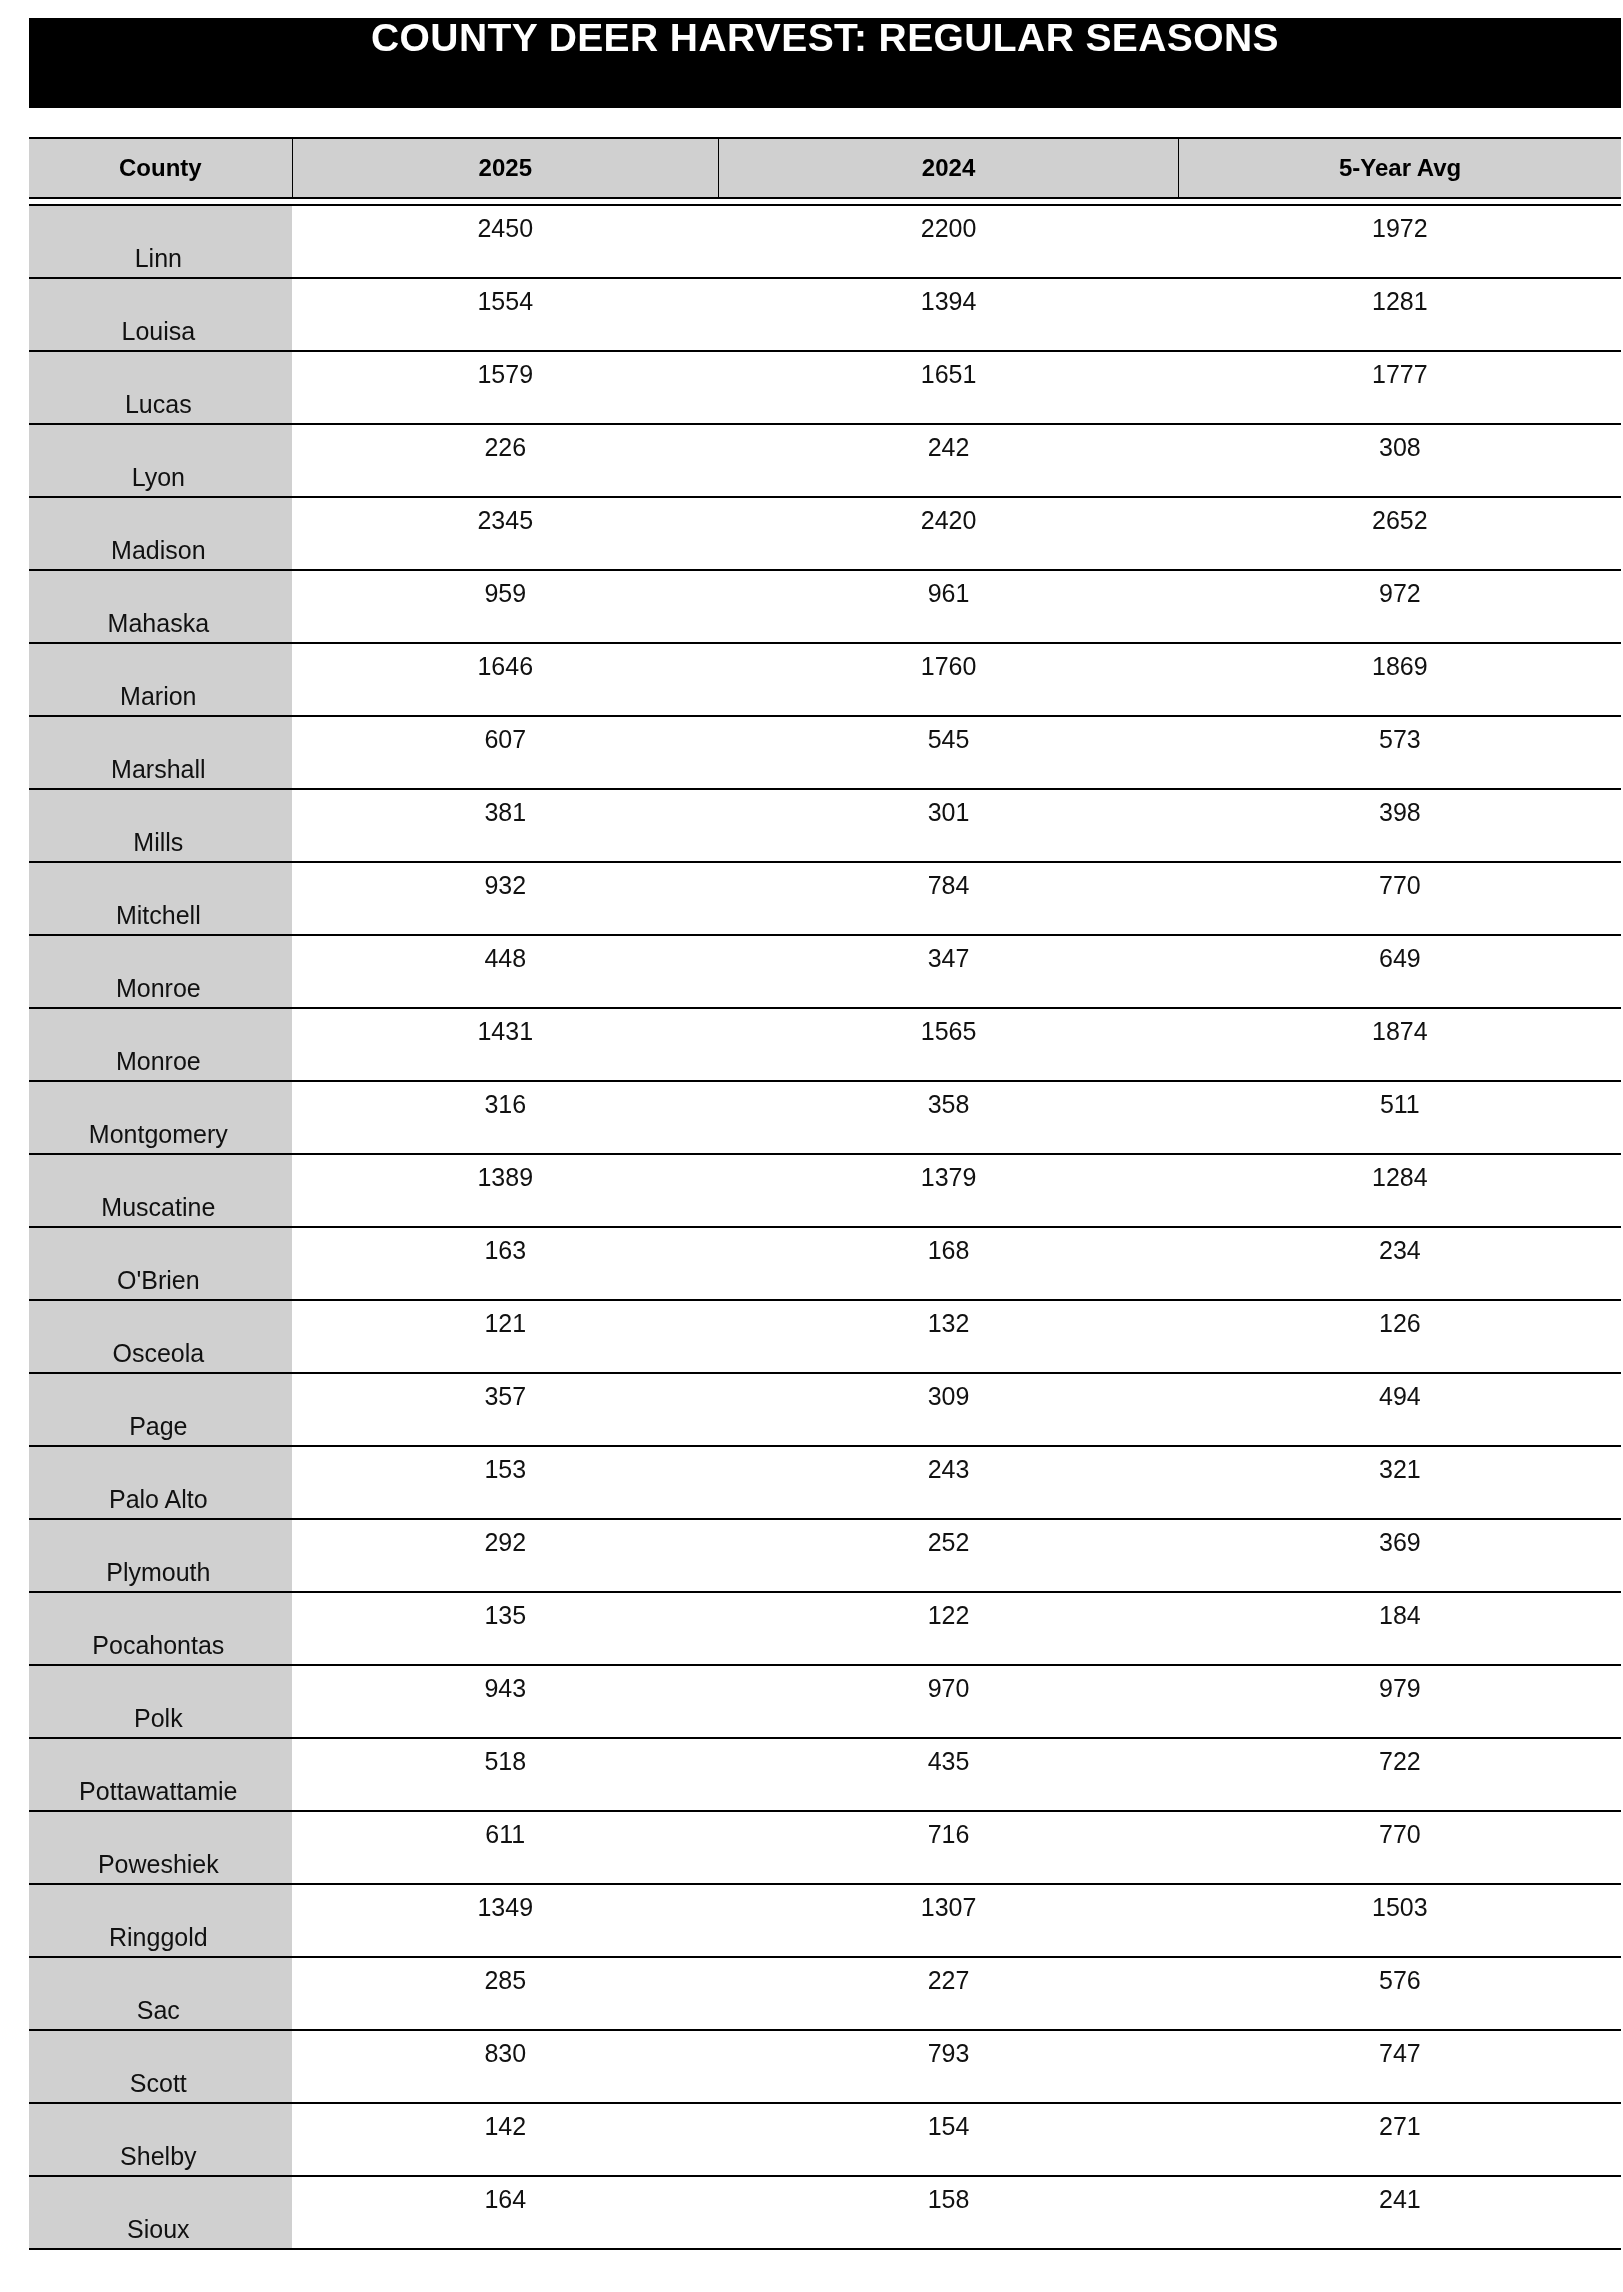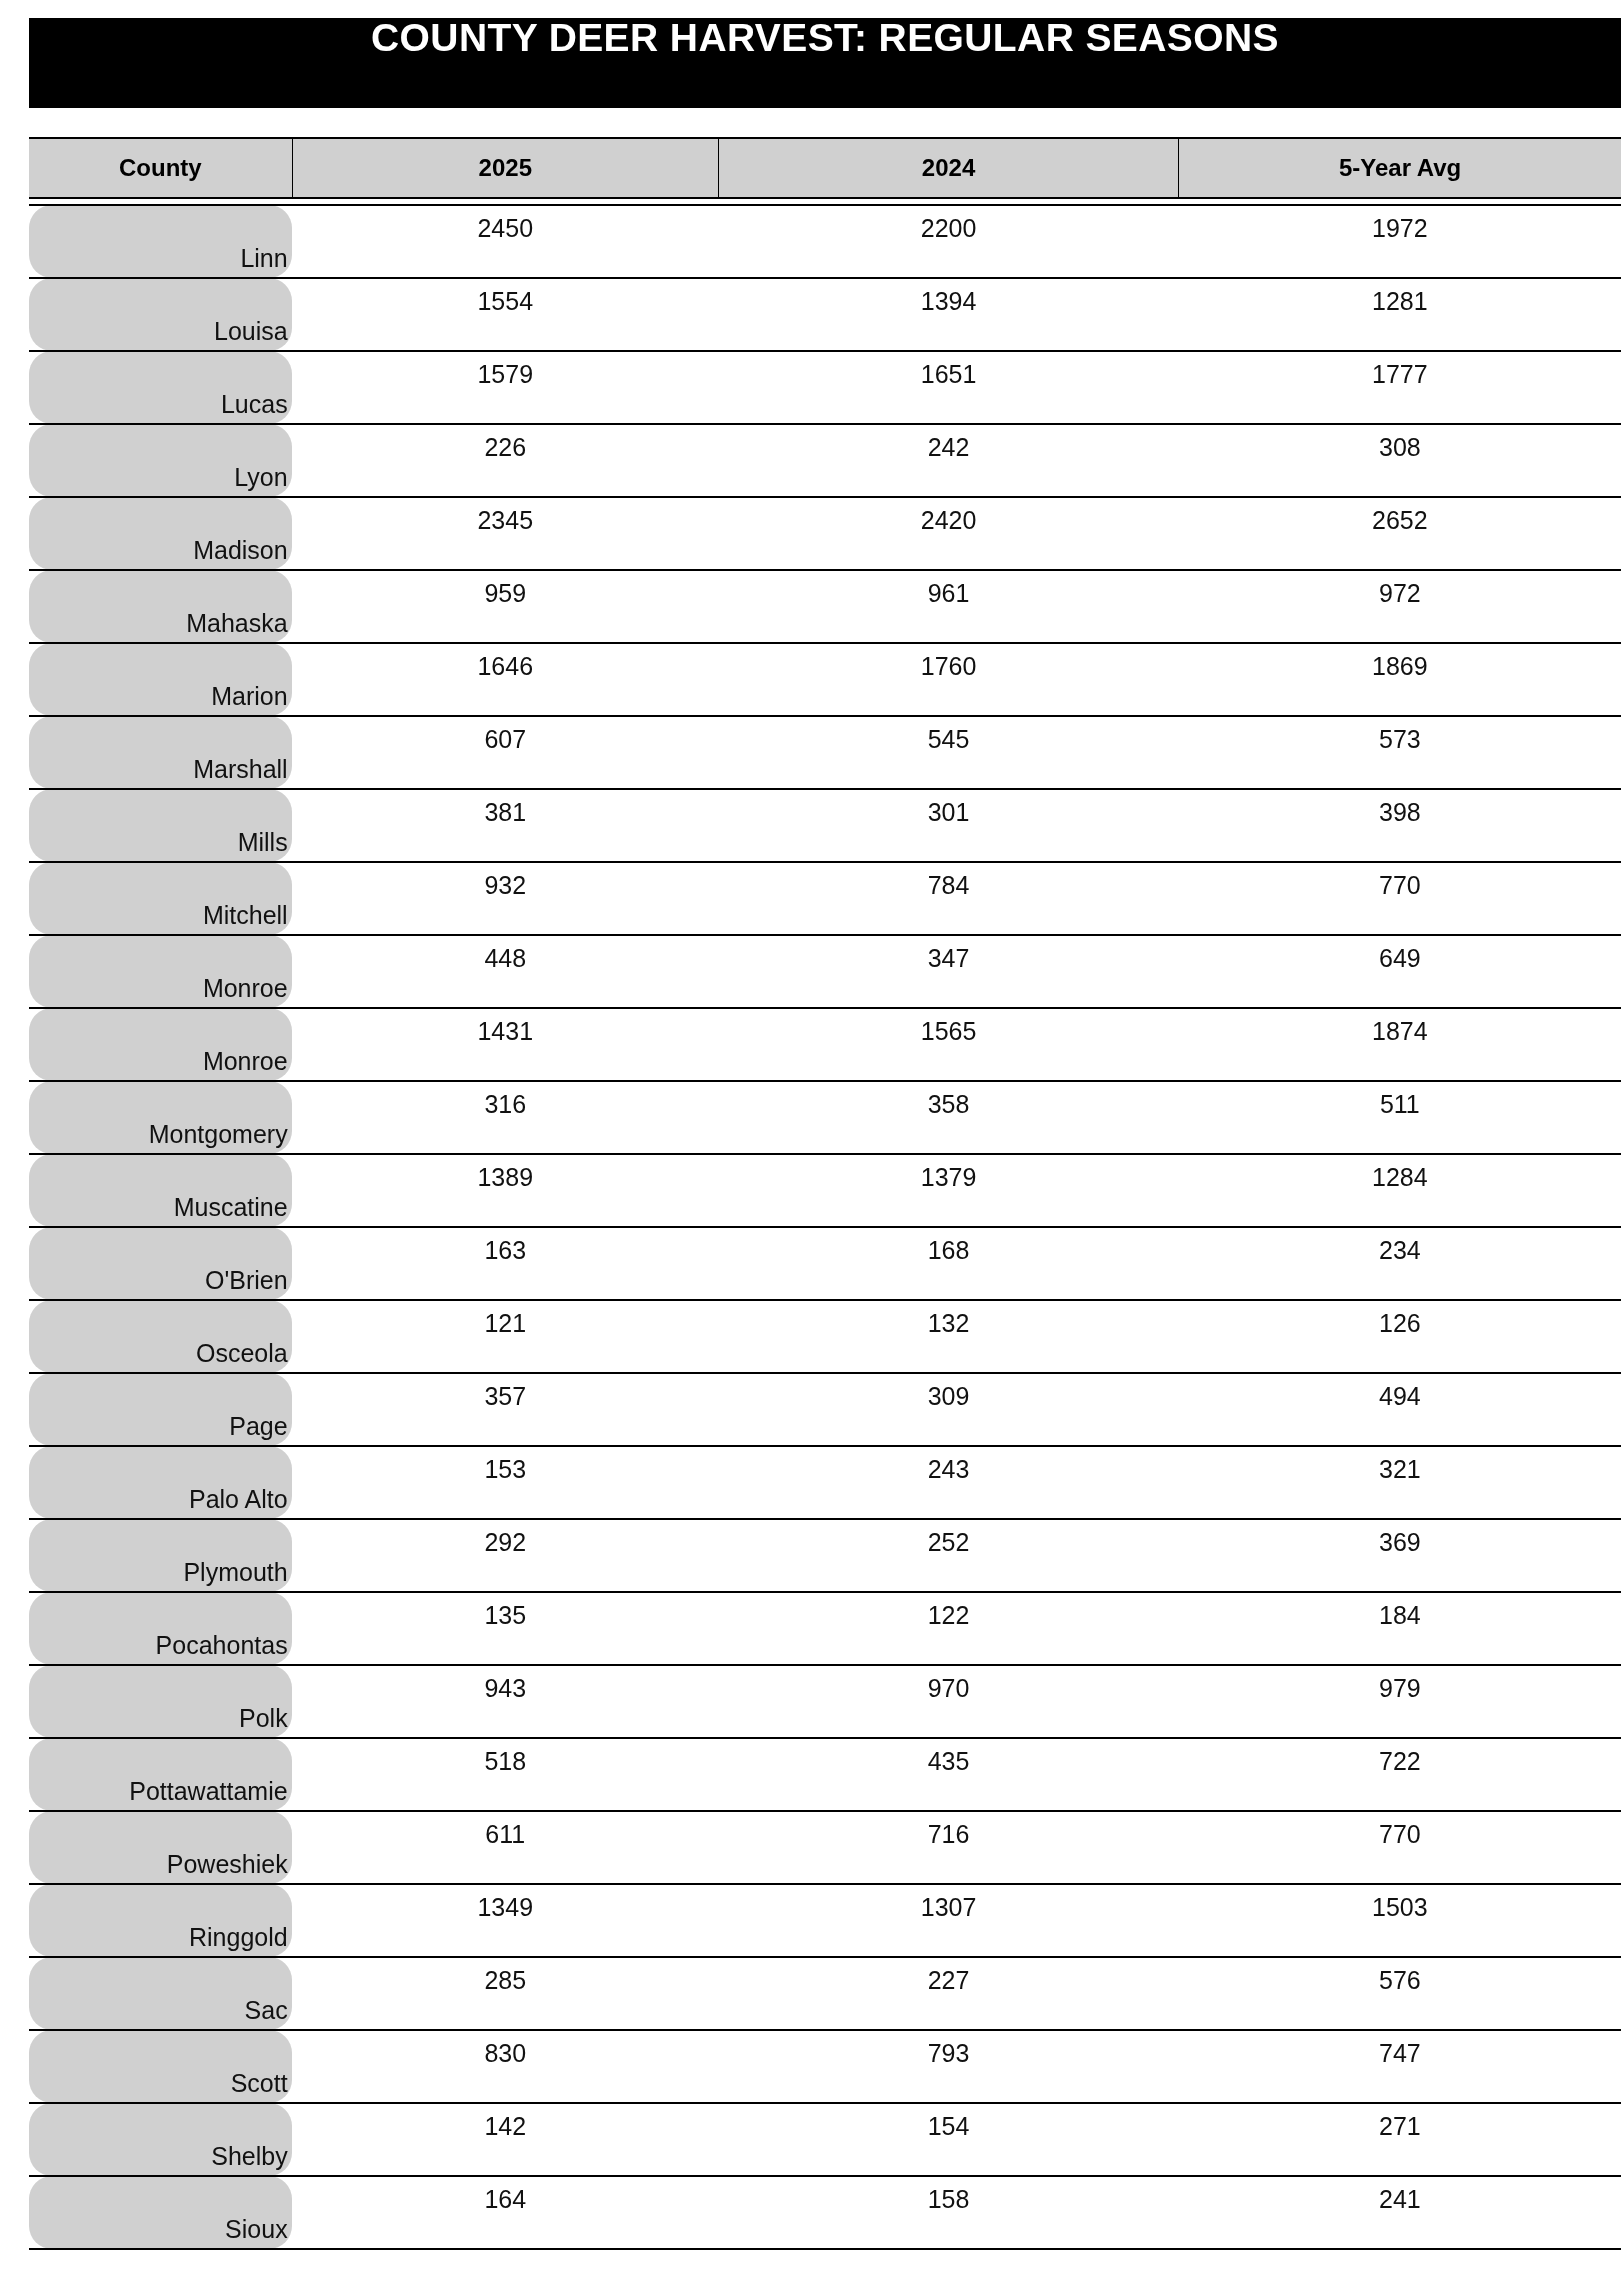--- a/index.html
+++ b/index.html
@@ -95,29 +95,28 @@
   tbody tr.data-row:first-child td {
     border-top: 2.7px solid #000000;
   }
   tbody tr.data-row:last-child td {
     border-bottom: 2.7px solid #000000;
     margin-top: 46px;
   }
 
   td.county-cell {
     background: #d0d0d0;
-    text-align: right;
+    text-align: center;
     vertical-align: bottom;
     font-size: 25px;
     color: #111111;
     padding-right: 4.5px;
     padding-bottom: 5.4px;
     line-height: 1.05;
     white-space: nowrap;
-    border-radius: 23px;
   }
   td.num-cell {
     background: #ffffff;
     text-align: center;
     vertical-align: top;
     font-size: 25px;
     color: #111111;
     padding-top: 9px;
     line-height: 1.05;
   }

